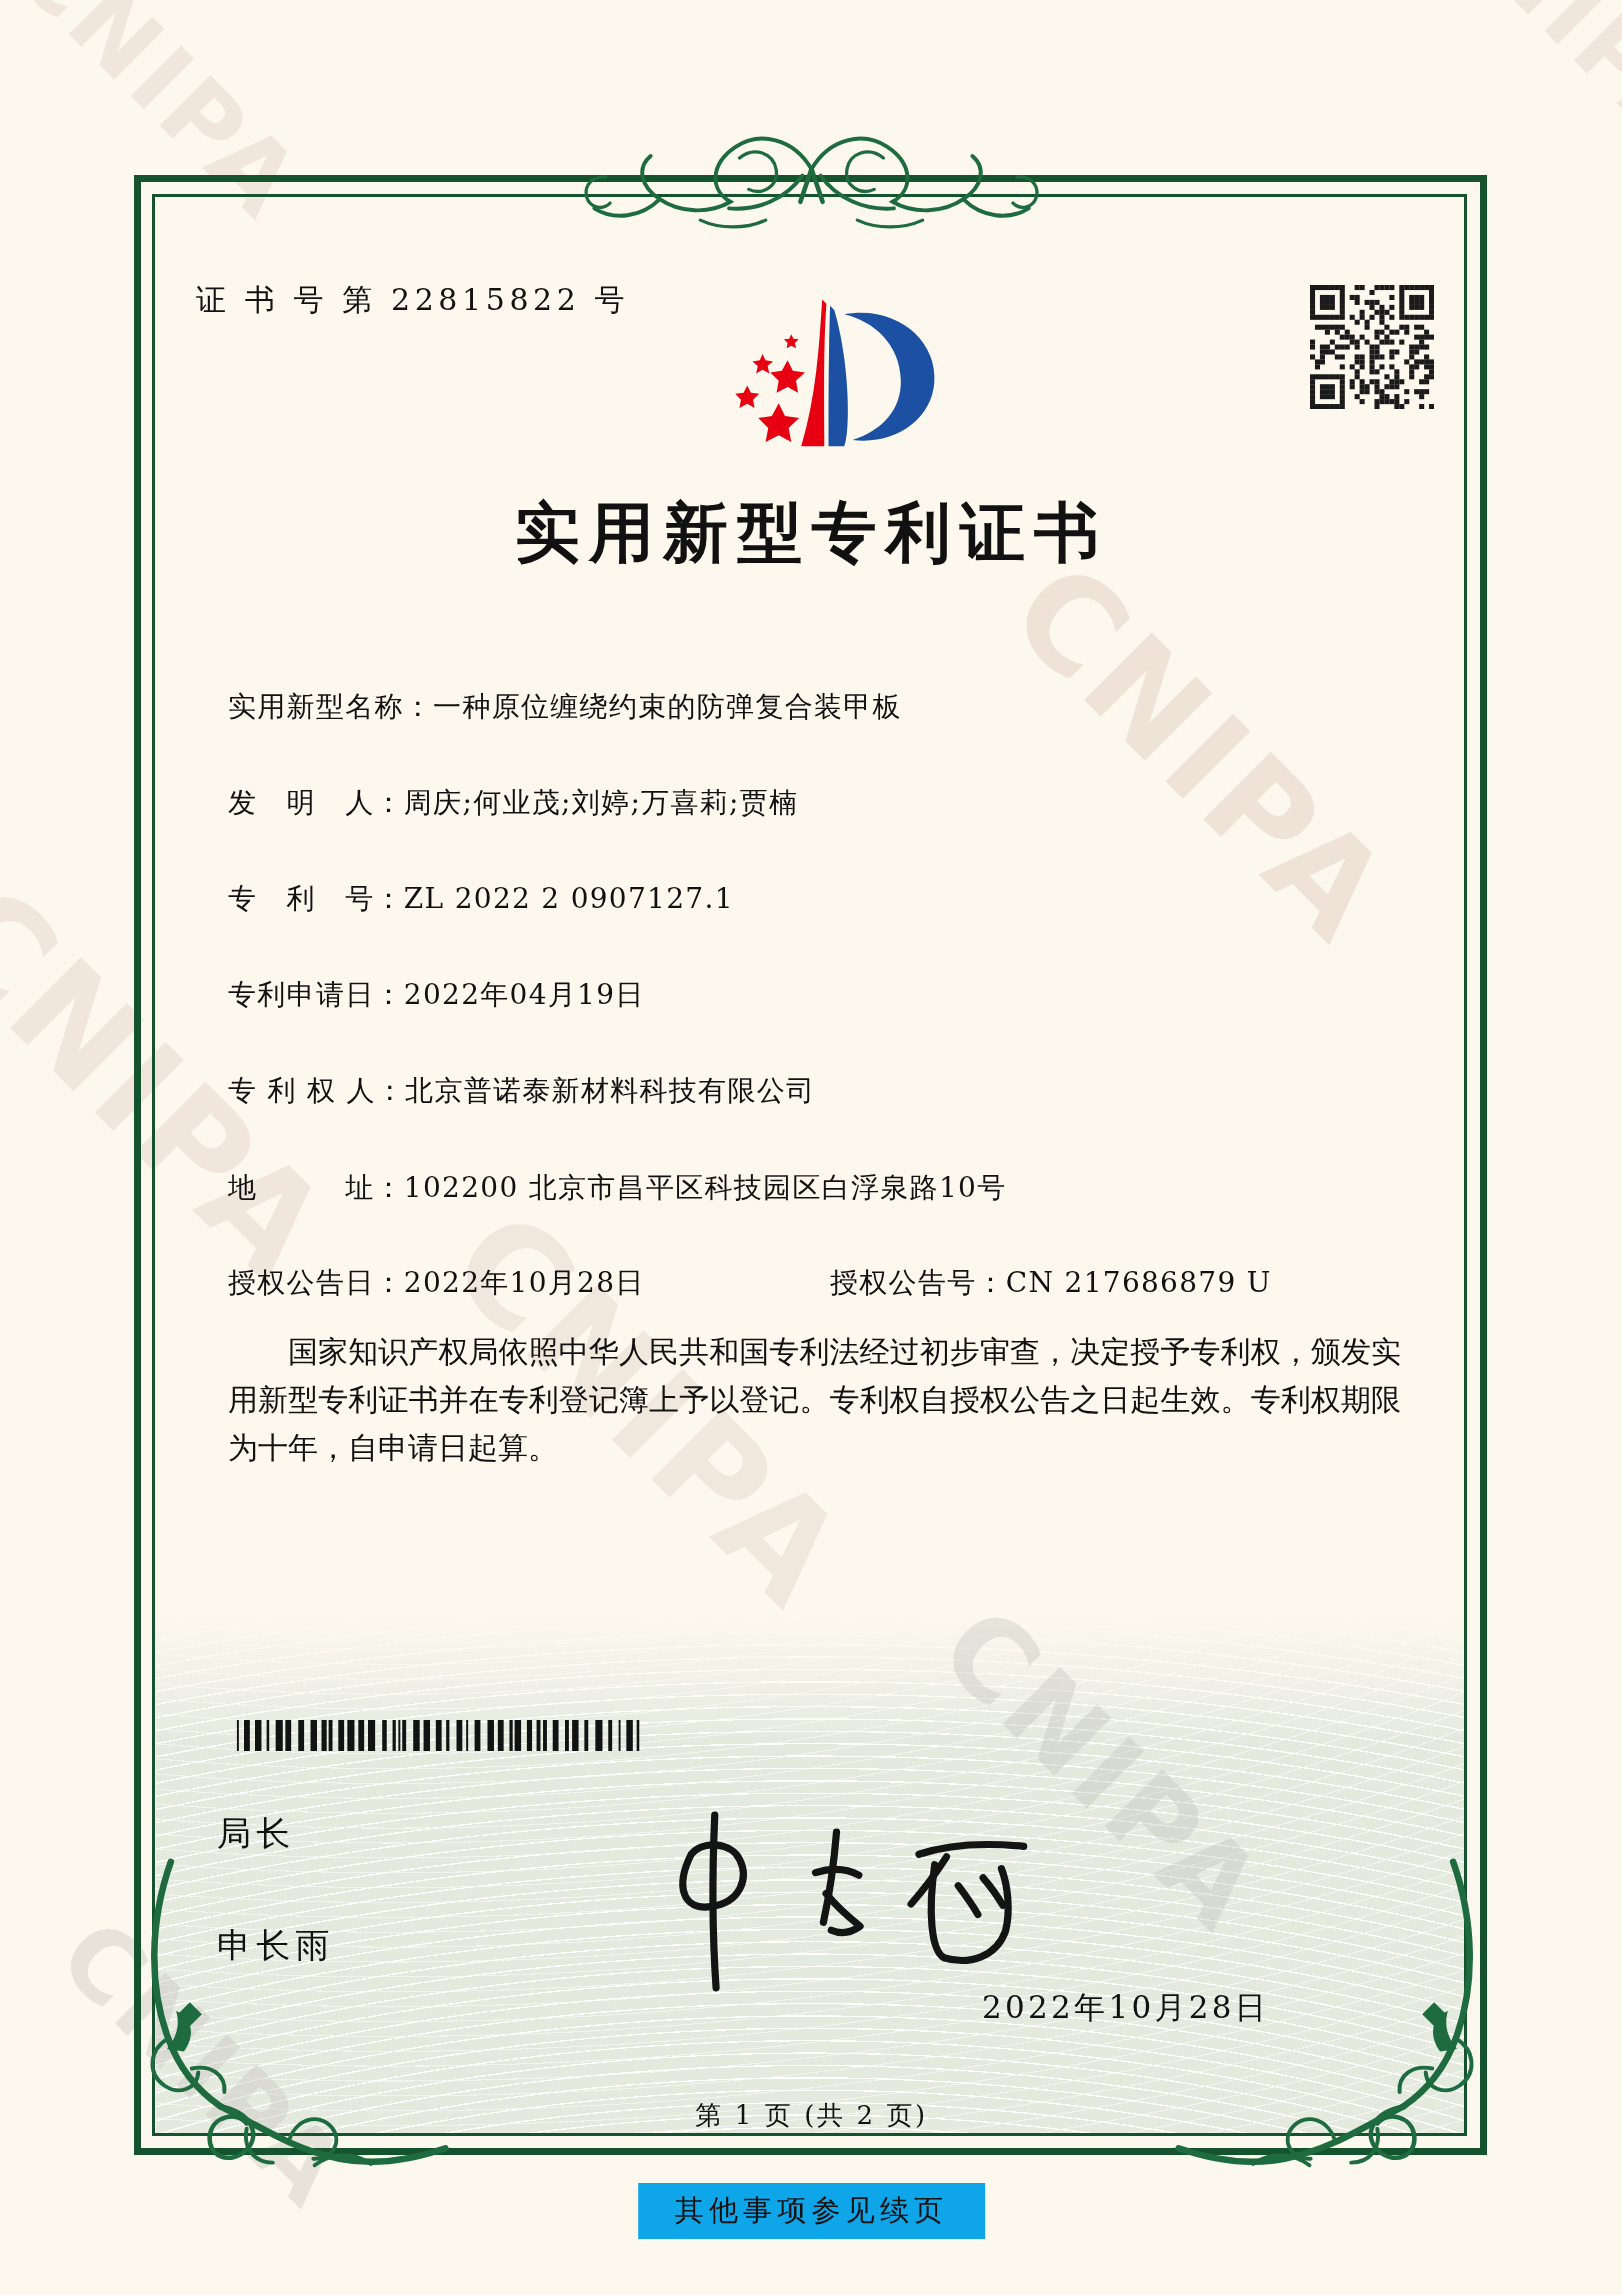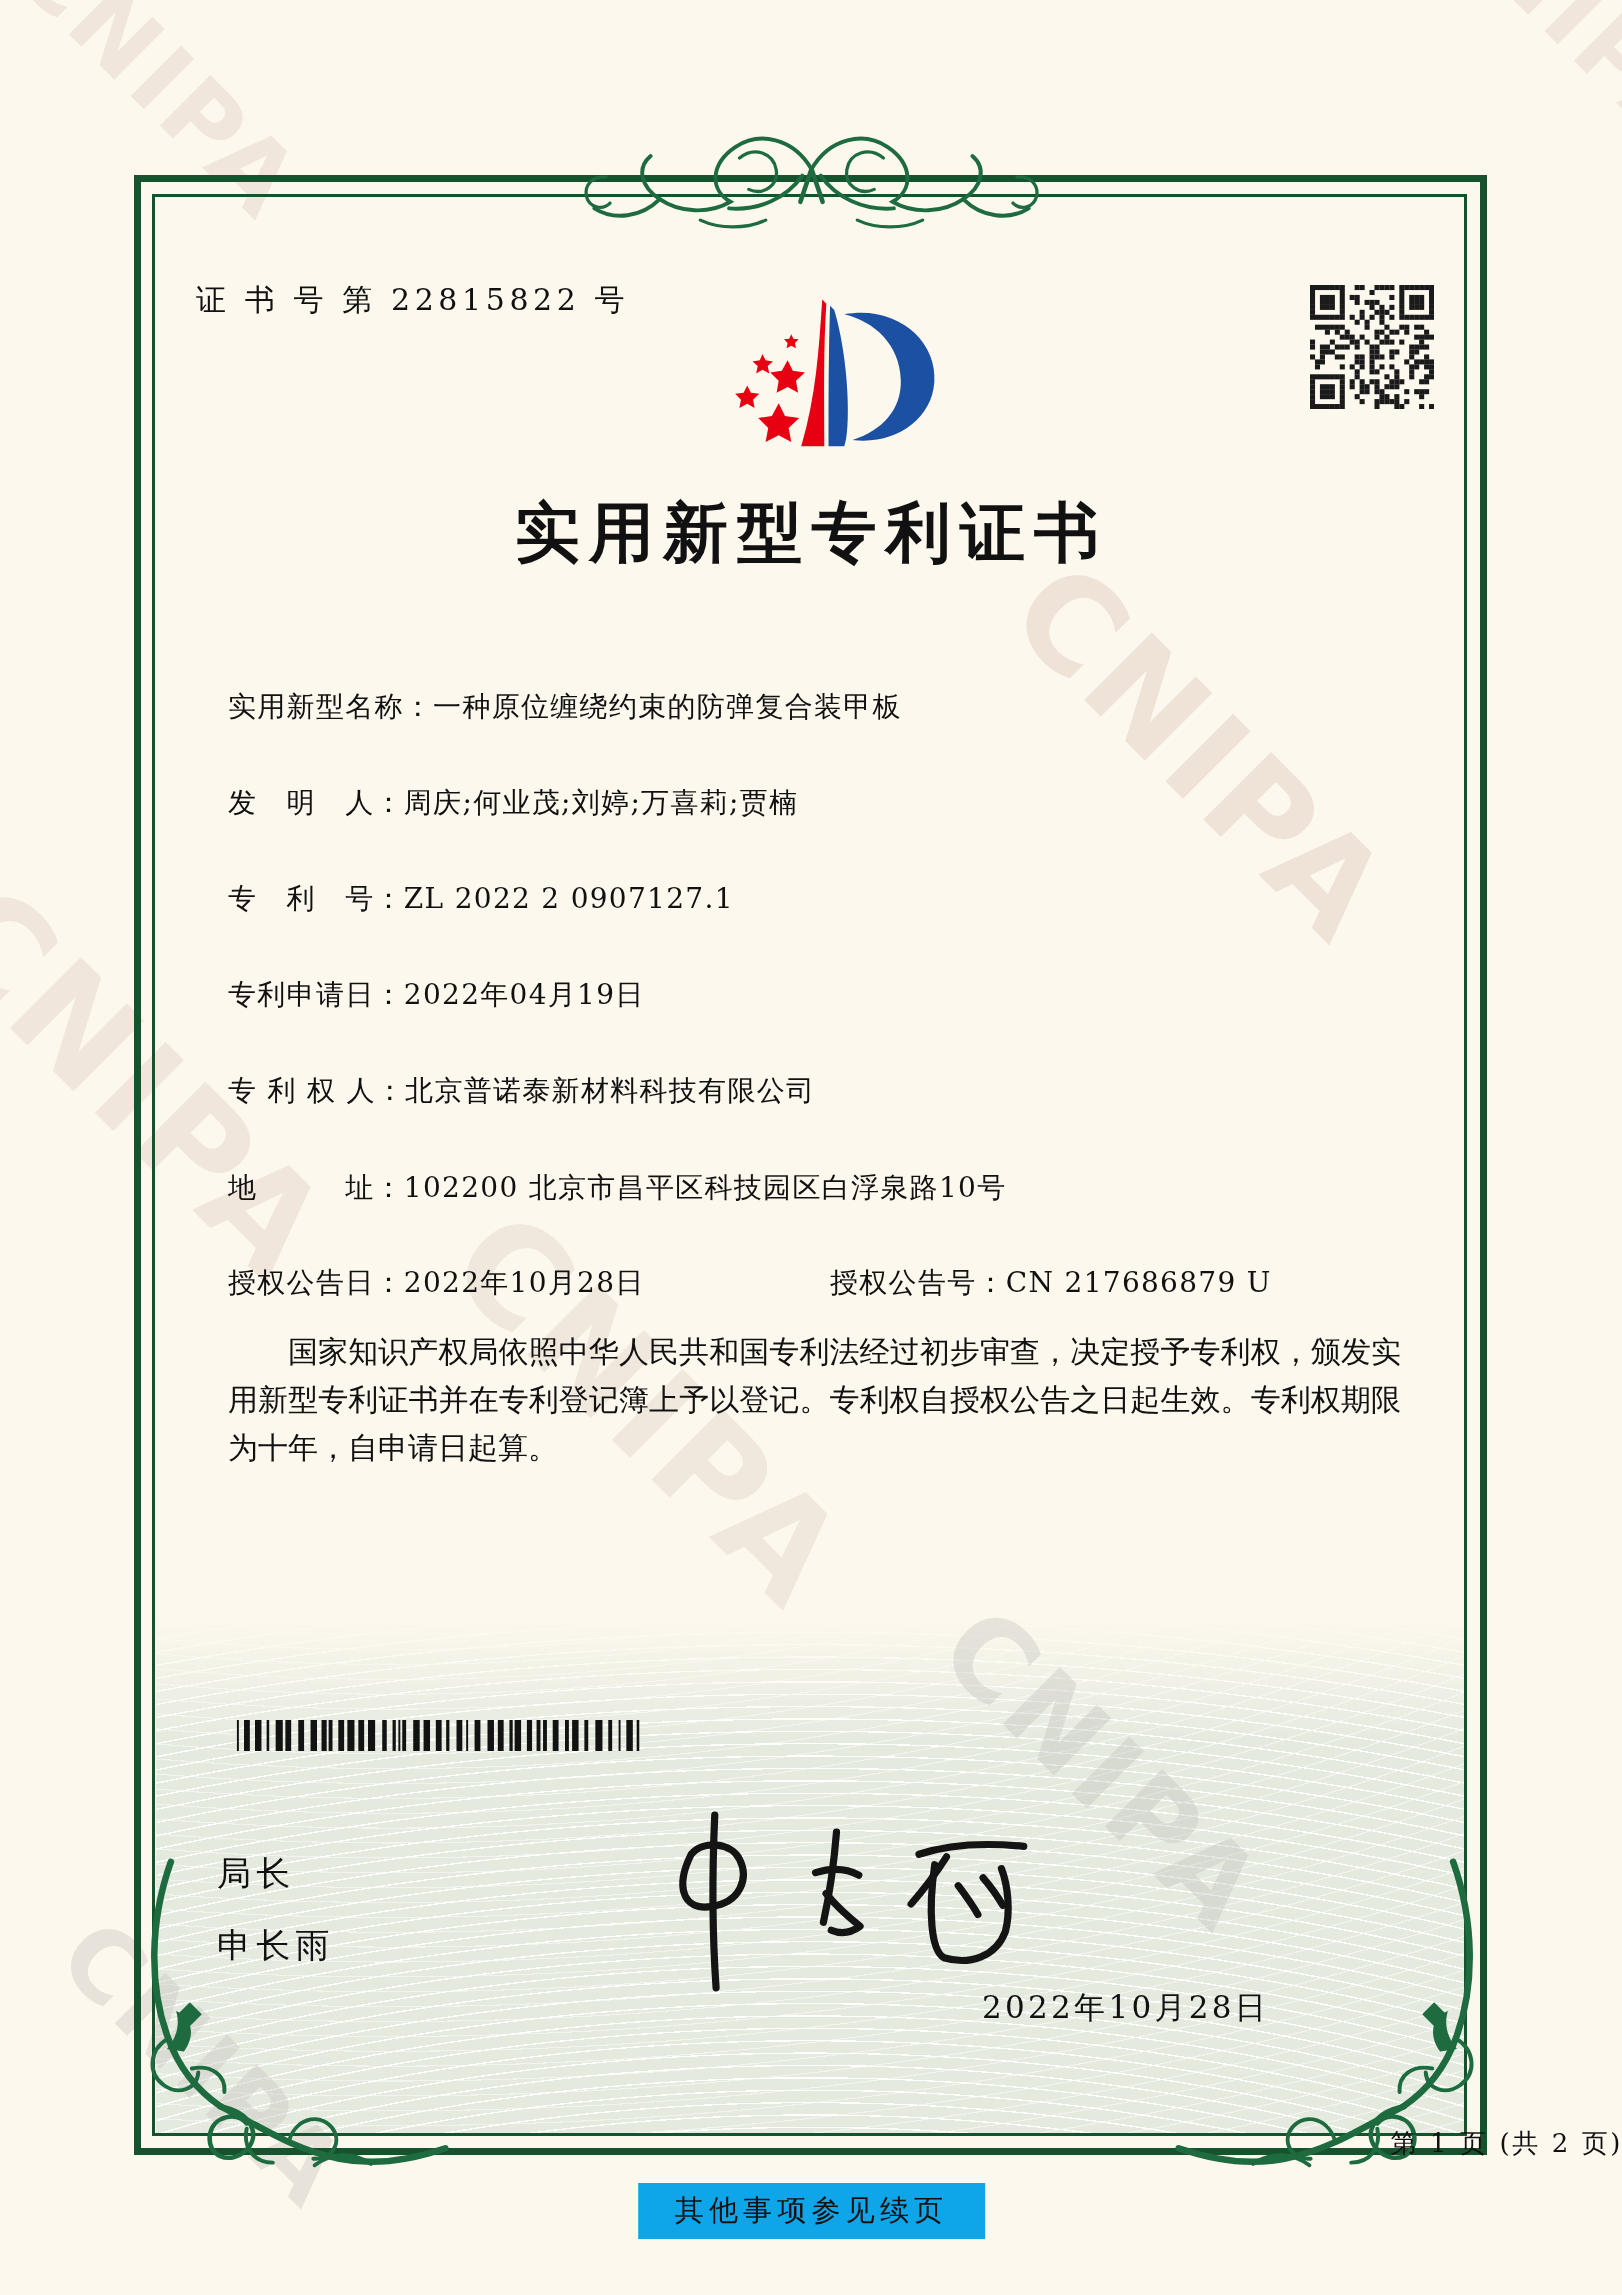--- a/index.html
+++ b/index.html
@@ -37,21 +37,21 @@
   .title{left:0;top:489px;width:100%;text-align:center;font-size:65px;font-weight:700;letter-spacing:9.2px;}
   
   .row{left:228px;font-size:28px;white-space:nowrap;letter-spacing:1.3px;}
   .row .lab{letter-spacing:1.3px;}
   
   .body-text{left:228px;top:1328px;width:1173px;font-size:30px;line-height:48px;text-align:justify;}
   .body-text p{margin:0;text-indent:2em;}
   
   .signer{left:217px;font-size:34px;letter-spacing:5.2px;}
   .date{left:982px;top:1987px;font-size:31px;letter-spacing:3.3px;}
-  .page-info{left:0;top:2098px;width:100%;text-align:right;font-size:26px;letter-spacing:2.6px;margin-top:28px;}
+  .page-info{left:0;top:2098px;width:100%;text-align:center;font-size:26px;letter-spacing:2.6px;}
   .footer-note{
     left:50%;top:2183px;transform:translateX(-50%);
     font-size:29px;letter-spacing:5.2px;background:#0ea5e9;padding:7.9px 37px;white-space:nowrap;
   }
   svg{display:block;}
 </style>
 </head>
 <body>
 
 <div class="abs green-zone"></div>
@@ -482,21 +482,21 @@
     <rect x="508" y="0" width="6" height="48" fill="#121212"></rect>
     <rect x="519" y="0" width="10" height="48" fill="#121212"></rect>
     <rect x="538" y="0" width="6" height="48" fill="#121212"></rect>
     <rect x="555" y="0" width="11" height="48" fill="#121212"></rect>
     <rect x="575" y="0" width="6" height="48" fill="#121212"></rect>
     <rect x="591" y="0" width="3" height="48" fill="#121212"></rect>
     <rect x="603" y="0" width="10" height="48" fill="#121212"></rect>
     <rect x="619" y="0" width="4" height="48" fill="#121212"></rect>
   </svg>
 
-<div class="abs signer" style="top:1851px;text-align:right;">局长</div>
+<div class="abs signer" style="top:1811px;text-align:right;">局长</div>
 <div class="abs signer" style="top:1923px;">申长雨</div>
 
 <svg class="abs" style="left:576px;top:1794px;" width="576" height="203" viewBox="0 0 880 310">
   <g fill="none" stroke="#141414" stroke-width="11" stroke-linecap="round" stroke-linejoin="round">
     <path d="M212,32 C208,120 208,210 214,296"></path>
     <path d="M176,92 C152,140 162,178 206,172 C252,166 264,128 250,100 C238,74 194,70 176,92 Z"></path>
     <path d="M398,58 C394,108 388,150 378,196"></path>
     <path d="M366,120 C392,112 414,114 432,124"></path>
     <path d="M382,152 C398,172 414,186 434,202 C420,212 404,214 390,208"></path>
     <path d="M512,168 C538,138 552,118 566,96"></path>

